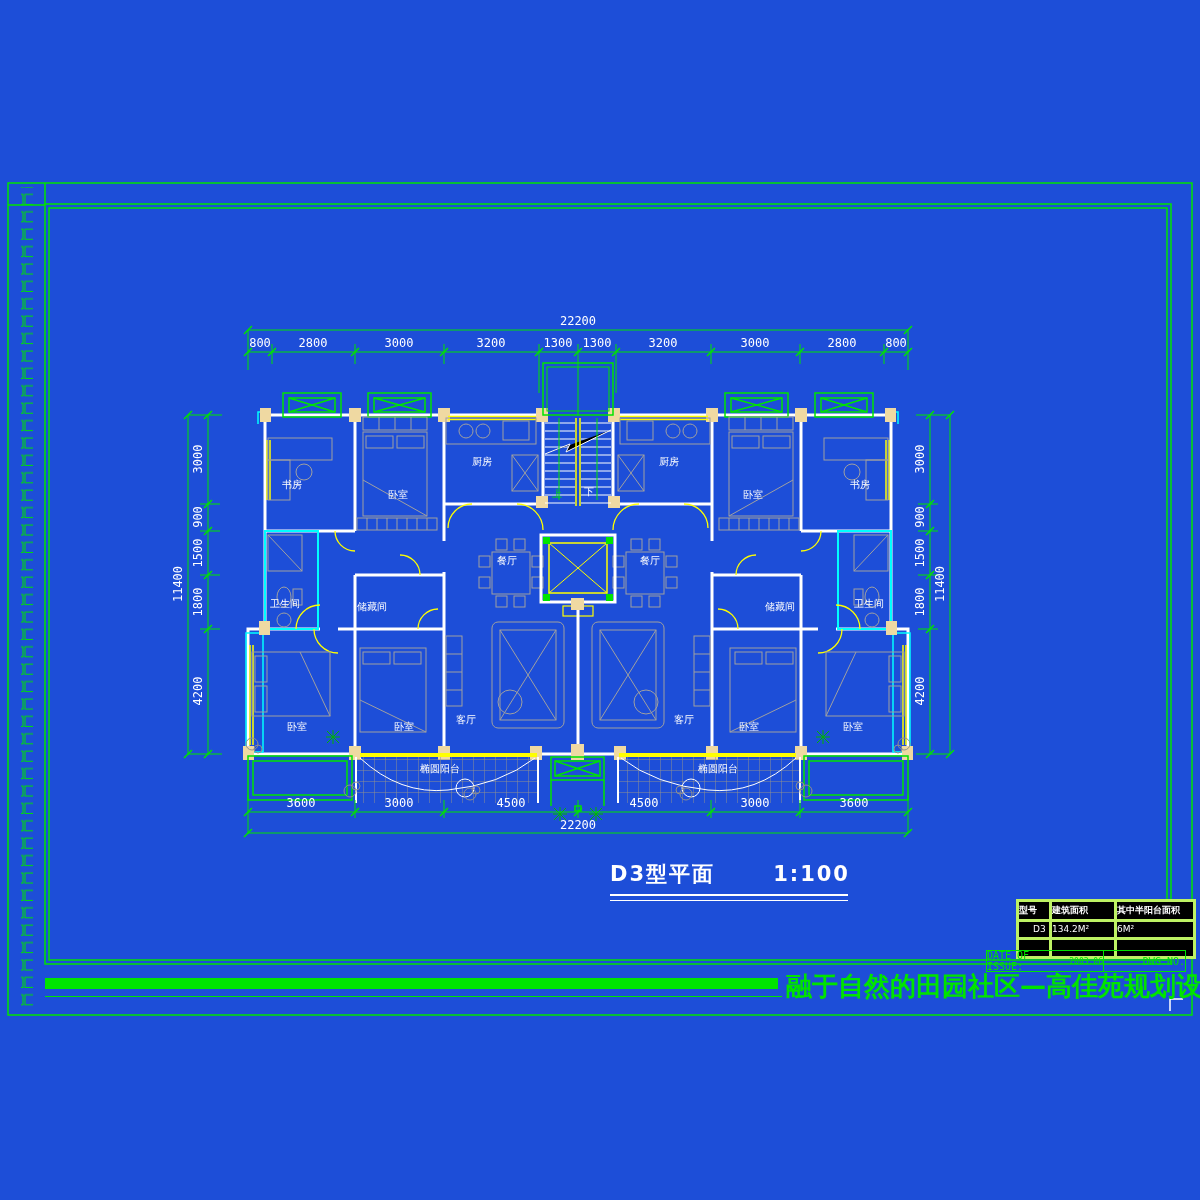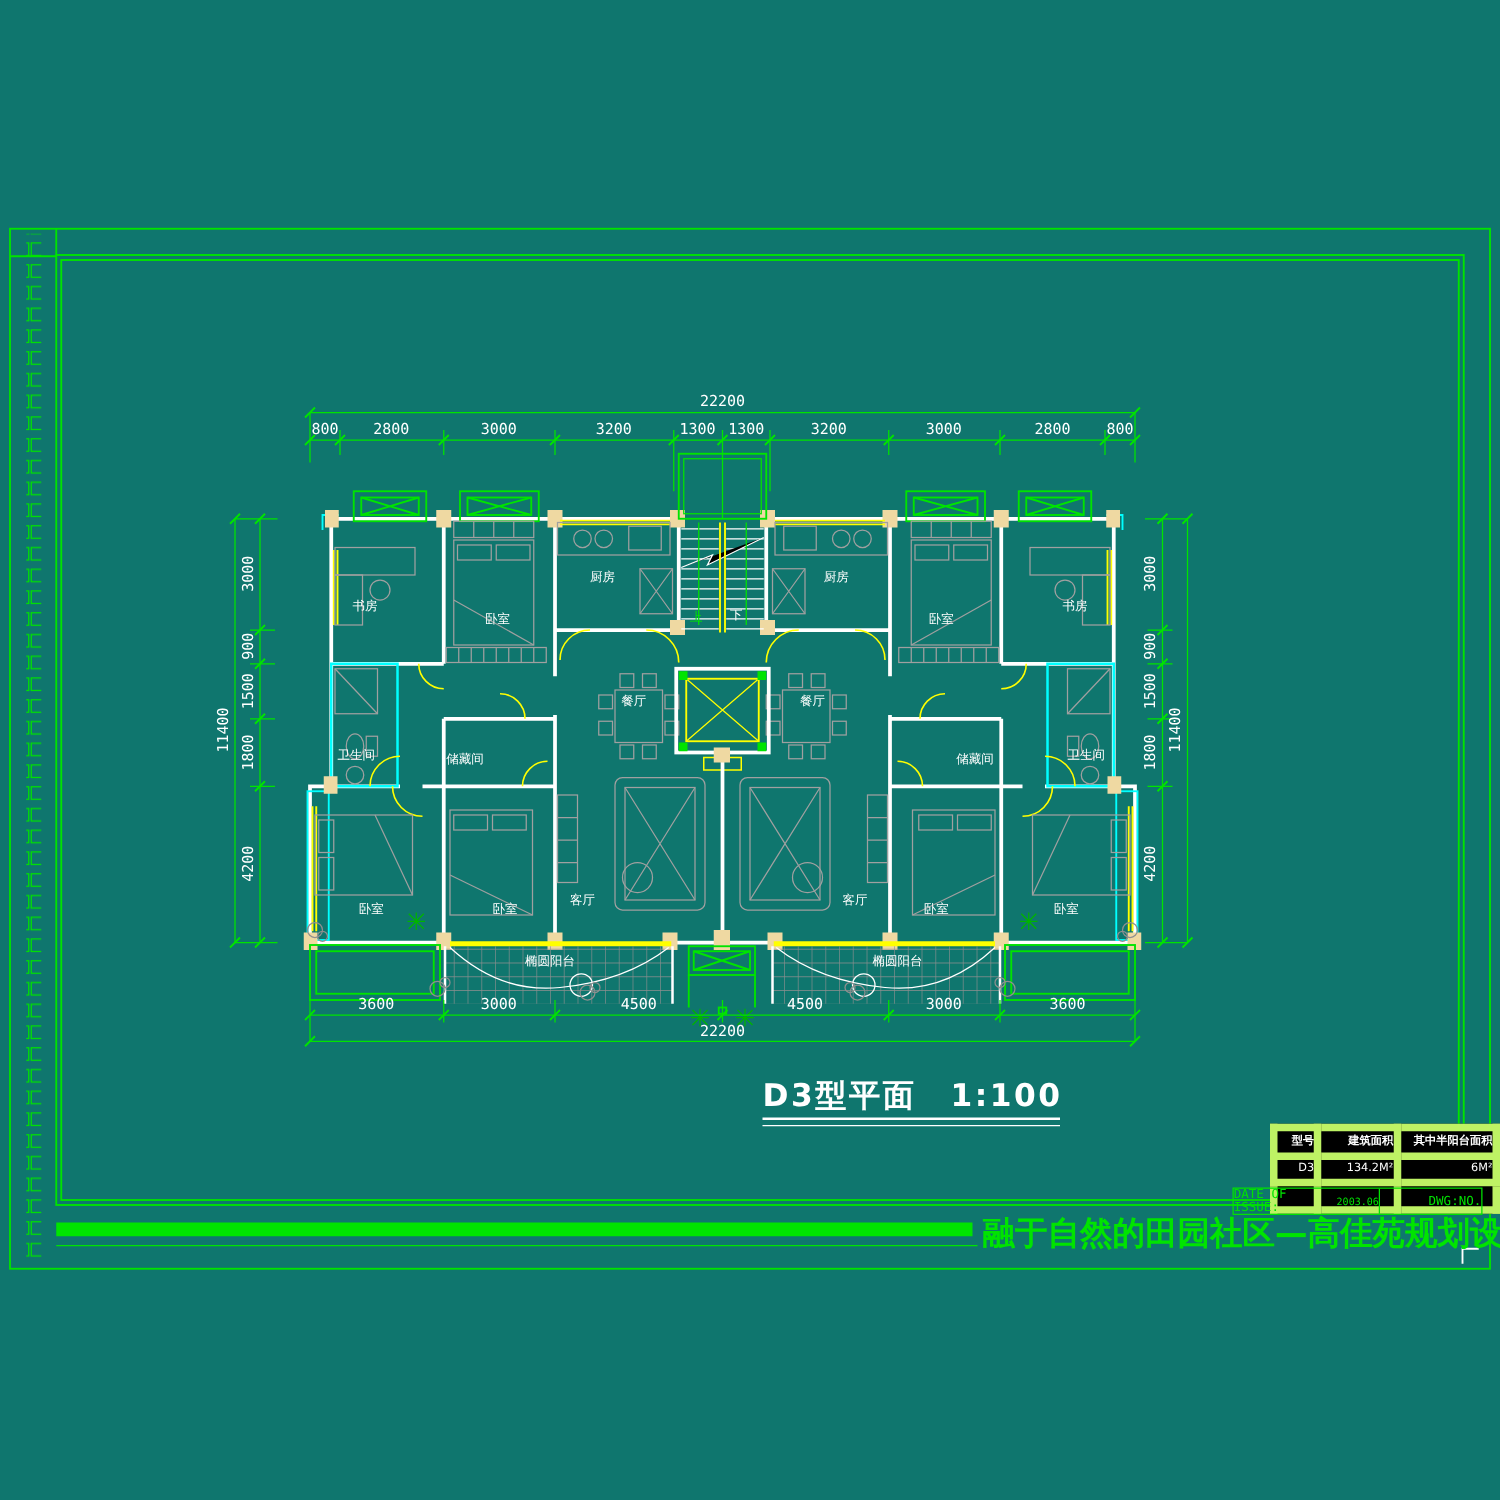--- a/index.html
+++ b/index.html
@@ -1,29 +1,29 @@
 <!DOCTYPE html>
 <html><head>
 <meta charset="utf-8">
 <style>
   html,body{margin:0;padding:0;background:#000;}
-  .stage{position:relative;width:1200px;height:1200px;background:#0f766e;overflow:hidden;
+  .stage{position:relative;width:1200px;height:1200px;background:#1d4ed8;overflow:hidden;
          font-family:"DejaVu Sans",sans-serif;}
   svg text{font-family:"DejaVu Sans Mono",monospace;}
   svg text.cjk{font-family:"DejaVu Sans",sans-serif;}
   .overlay{position:absolute;}
   
   .plan-title{left:610px;top:860px;width:240px;color:#fff;}
   .plan-title .row{display:flex;justify-content:space-between;align-items:baseline;
-      font-weight:bold;font-size:25px;letter-spacing:2px;font-family:"DejaVu Sans",sans-serif;}
+      font-weight:bold;font-size:21px;letter-spacing:2px;font-family:"DejaVu Sans",sans-serif;}
   .ul1{position:absolute;left:610px;top:894px;width:238px;height:2px;background:#fff;}
   .ul2{position:absolute;left:610px;top:900px;width:238px;height:1px;background:#fff;}
   
   .info-table{left:1016px;top:899px;border-collapse:collapse;background:#000;table-layout:fixed;}
-  .info-table td{border:6px solid #bef264;color:#fff;text-align:right;vertical-align:middle;
+  .info-table td{border:3px solid #bef264;color:#fff;text-align:left;vertical-align:middle;
       font-size:9px;line-height:1;padding:0;overflow:hidden;white-space:nowrap;
       font-family:"DejaVu Sans",sans-serif;}
   .info-table .hdr{font-weight:bold;}
   
   .footer-bar{left:986px;top:950px;width:200px;height:22px;border:1px solid #00e400;
       display:flex;align-items:center;color:#00e400;box-sizing:border-box;
       font-family:"DejaVu Sans Mono",monospace;font-weight:normal;font-size:10px;}
   .footer-bar .cell-l{flex:0 0 116px;display:flex;align-items:baseline;justify-content:center;gap:3px;
       border-right:1px solid #00e400;height:100%;align-items:center;}
   .footer-bar .cell-r{flex:1;text-align:right;}

